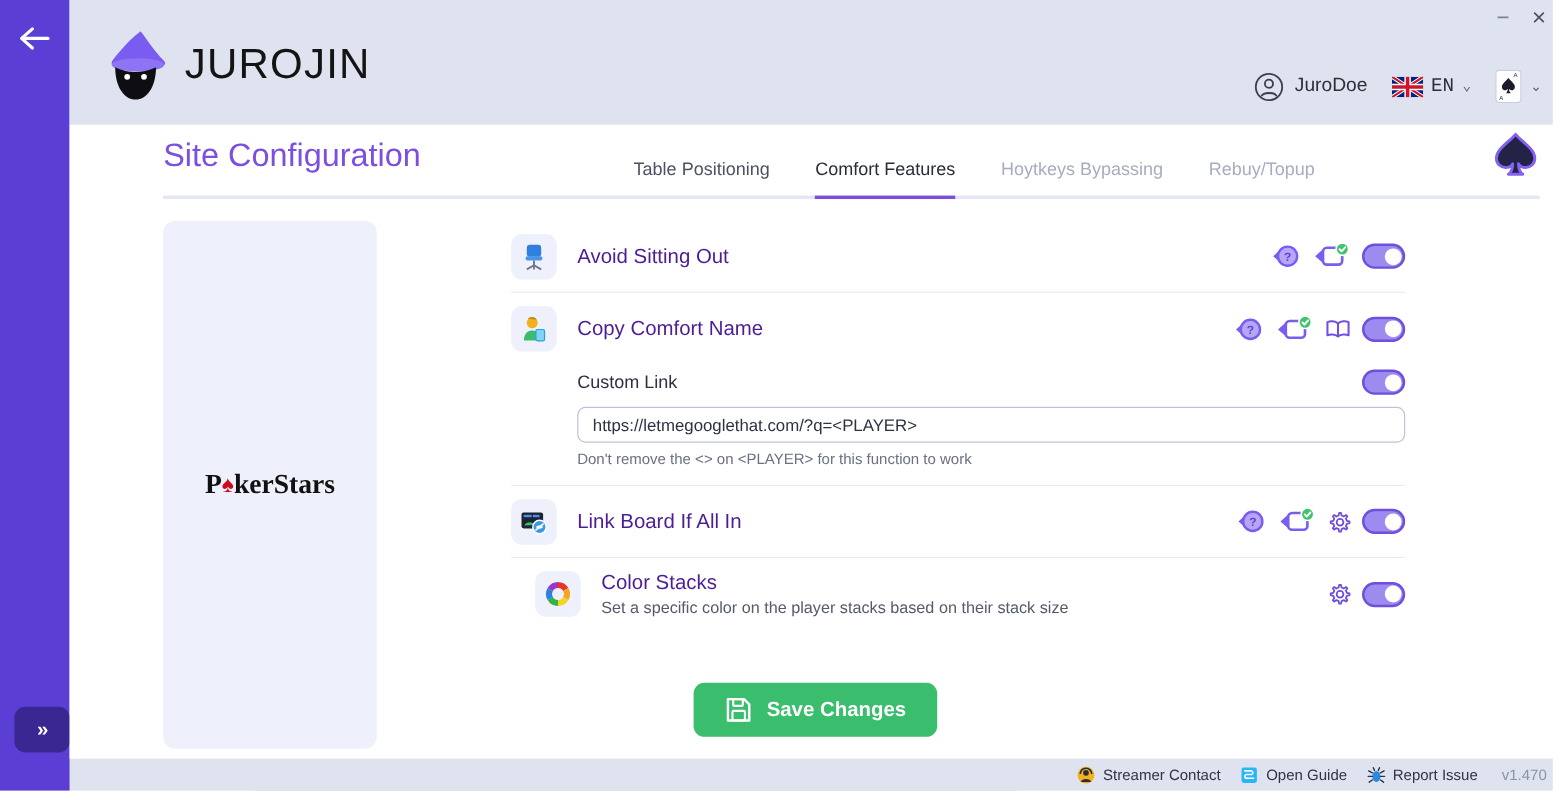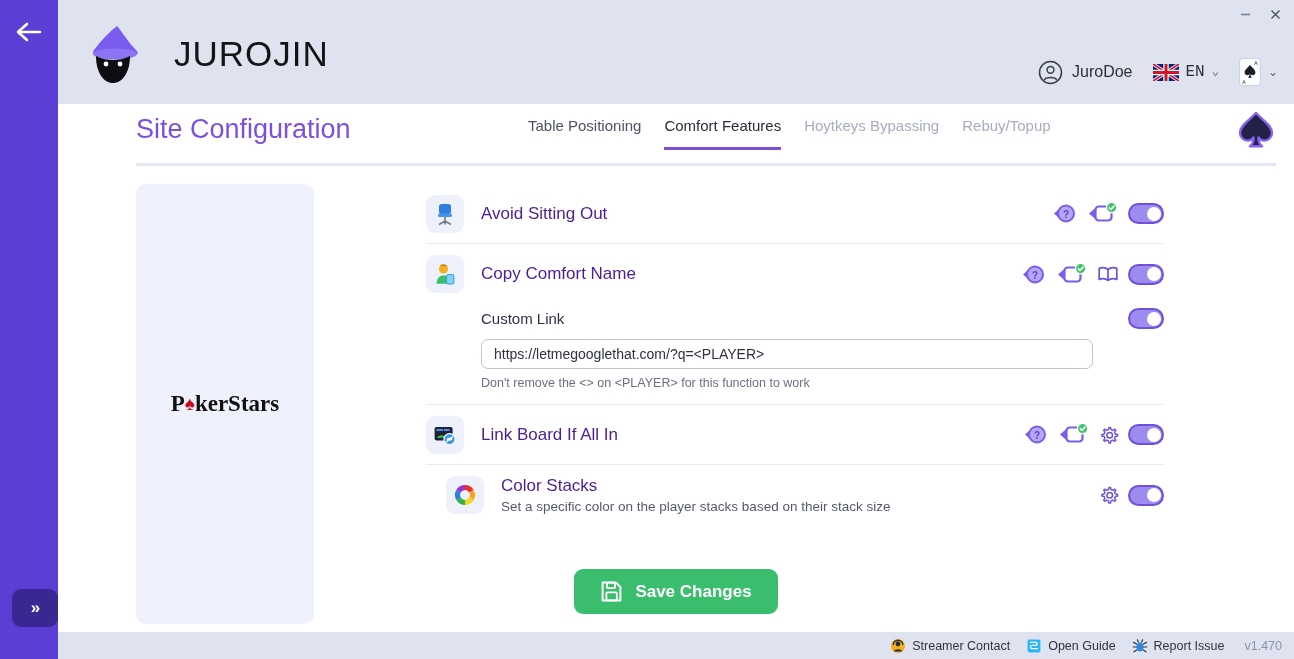--- a/index.html
+++ b/index.html
@@ -66,21 +66,21 @@
     top: 0; right: 4px;
     height: 28px;
     display: flex; align-items: center;
   }
   .winbtn {
     width: 30px; height: 26px;
     display: flex; align-items: center; justify-content: center;
     cursor: pointer;
     color: #7b8296;
   }
-  .brand { display: flex; align-items: center; gap: 28px; margin-top: 4px; }
+  .brand { display: flex; align-items: center; gap: 8px; margin-top: 4px; }
   .brand-name {
     font-size: 35px;
     letter-spacing: 1px;
     color: #141414;
     font-weight: 400;
   }
   .header-right {
     position: absolute;
     right: 16px; top: 58px;
     display: flex; align-items: center; gap: 8px;
@@ -103,22 +103,22 @@
   }
   .page-title {
     position: absolute;
     left: 78px; top: 10px;
     font-size: 27px;
     color: #7c4fe0;
     font-weight: 500;
   }
   .tabs {
     position: absolute;
-    left: 470px; bottom: 16px;
-    display: flex; align-items: flex-end; gap: 23px;
+    left: 470px; bottom: 0;
+    display: flex; align-items: flex-end; gap: 38px;
   }
   .tab {
     font-size: 15px;
     color: #4d5263;
     padding-bottom: 13px;
     cursor: pointer;
     border-bottom: 3px solid transparent;
   }
   .tab.active { color: #2a2d39; border-bottom-color: #7b4fd8; }
   .tab.disabled { color: #a7adbe; }
@@ -197,21 +197,21 @@
   }
   .sub-head {
     display: flex; align-items: center;
     padding-left: 55px;
   }
   .sub-label { font-size: 15px; color: #2d3142; }
   .sub-head .toggle { margin-left: auto; }
   .text-input {
     display: block;
     margin: 10px 0 0 55px;
-    width: 612px; height: 30px;
+    width: 690px; height: 30px;
     border: 1px solid #bdc2d6;
     border-radius: 7px;
     background: #ffffff;
     font-family: "Liberation Sans", sans-serif;
     font-size: 14px;
     color: #2d3142;
     padding: 0 12px;
     outline: none;
   }
   .hint {

